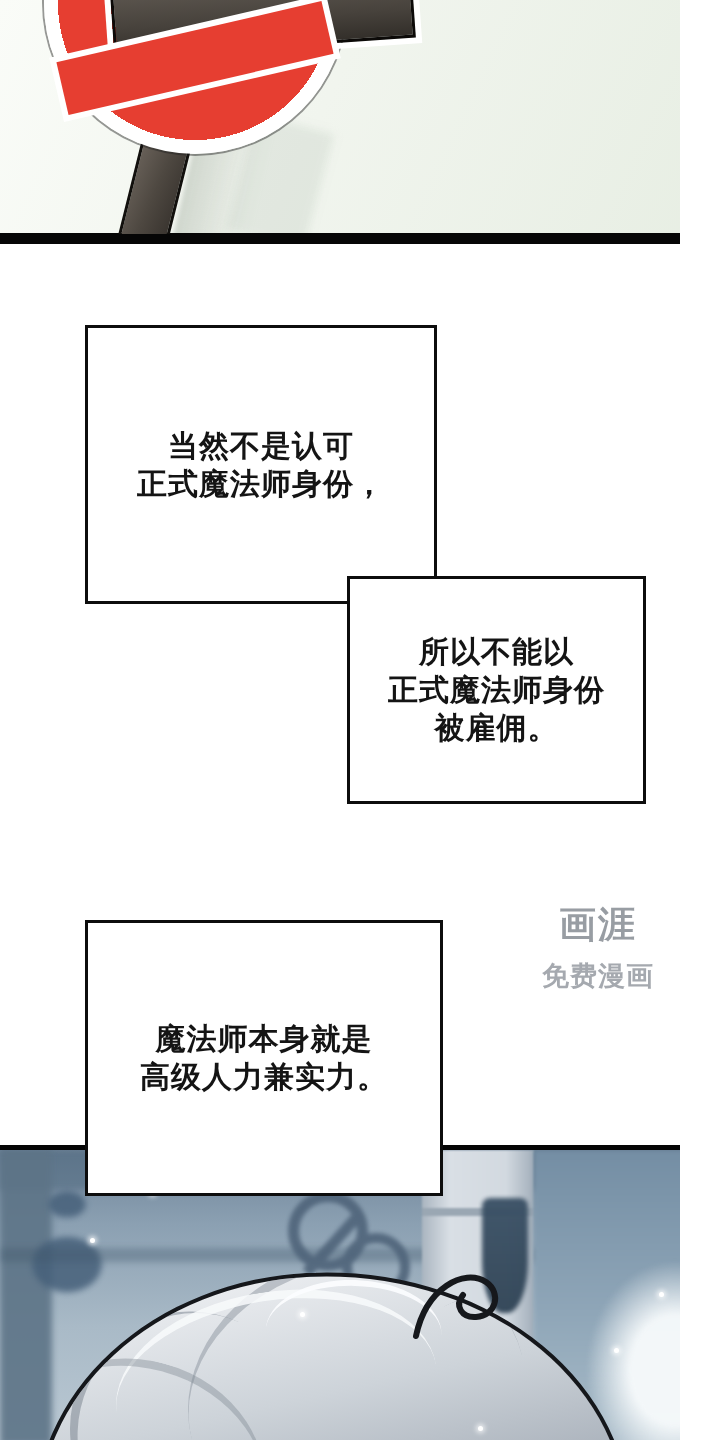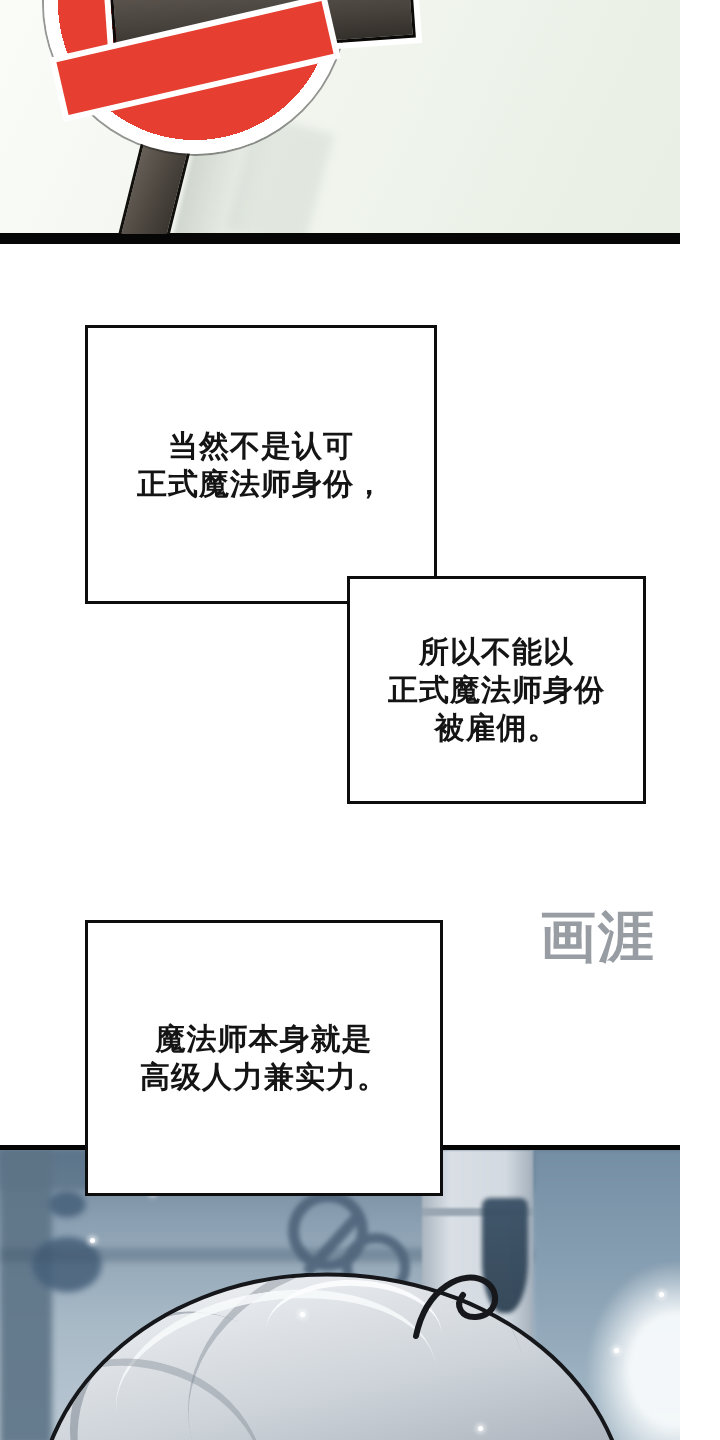--- a/index.html
+++ b/index.html
@@ -33,21 +33,21 @@
   .speech{
     position:absolute;background:#ffffff;border:3px solid #0d0d0d;z-index:10;
     display:flex;flex-direction:column;align-items:center;justify-content:center;
     font-size:30px;font-weight:700;color:#141414;letter-spacing:1px;line-height:38px;text-align:center;
   }
   #box1{left:85px;top:325px;width:346px;height:273px;}
   #box2{left:347px;top:576px;width:293px;height:222px;z-index:11;}
   #box3{left:85px;top:920px;width:352px;height:270px;z-index:12;}
   
   .watermark{position:absolute;left:530px;top:900px;width:136px;text-align:center;z-index:5;}
-  .wm-logo{font-size:56px;font-weight:700;letter-spacing:2px;color:rgba(134,140,147,.85);
+  .wm-logo{font-size:37px;font-weight:700;letter-spacing:2px;color:rgba(134,140,147,.85);
     text-shadow:0 0 2px rgba(255,255,255,.95),0 0 6px rgba(255,255,255,.75);}
   .wm-sub{margin-top:8px;font-size:27px;font-weight:700;letter-spacing:1px;color:rgba(142,148,155,.8);
     text-shadow:0 0 2px #ffffff,0 0 5px rgba(255,255,255,.8);}
   
   .panel-bottom{
     position:absolute;left:0;top:1145px;width:697px;height:295px;overflow:hidden;z-index:1;
     border-top:5px solid #050505;box-sizing:content-box;
     background:linear-gradient(180deg,#6f8499 0%,#8ba0b2 25%,#a9bac7 60%,#bac8d3 100%);
   }
   .bp{position:absolute;}
@@ -113,20 +113,21 @@
     <div class="line">被雇佣。</div>
   </div>
 
   <div class="speech" id="box3">
     <div class="line">魔法师本身就是</div>
     <div class="line">高级人力兼实力。</div>
   </div>
 
   <div class="watermark">
     <div class="wm-logo">画涯</div>
+    <div class="wm-sub">免费漫画</div>
   </div>
 
   <div class="panel-bottom">
     <div class="bp bp-topband"></div>
     <div class="bp bp-leftband"></div>
     <div class="bp bp-chandelier"></div>
     <div class="bp bp-rail"></div>
     <div class="bp bp-curls">
       <div class="bp bp-curl-a"></div>
       <div class="bp bp-curl-b"></div>

